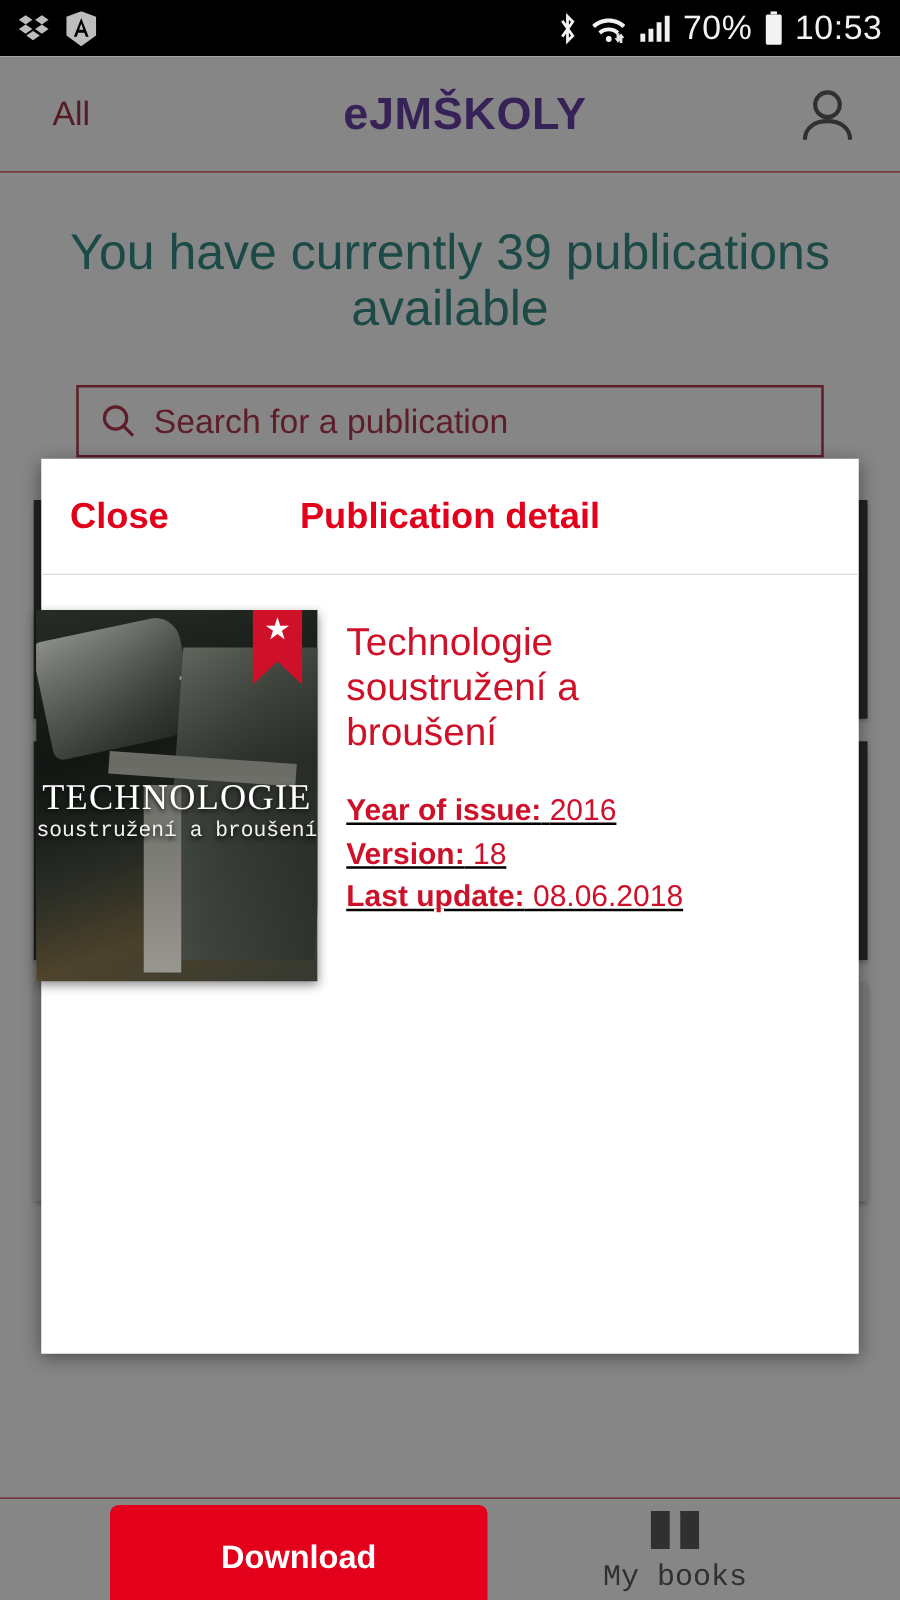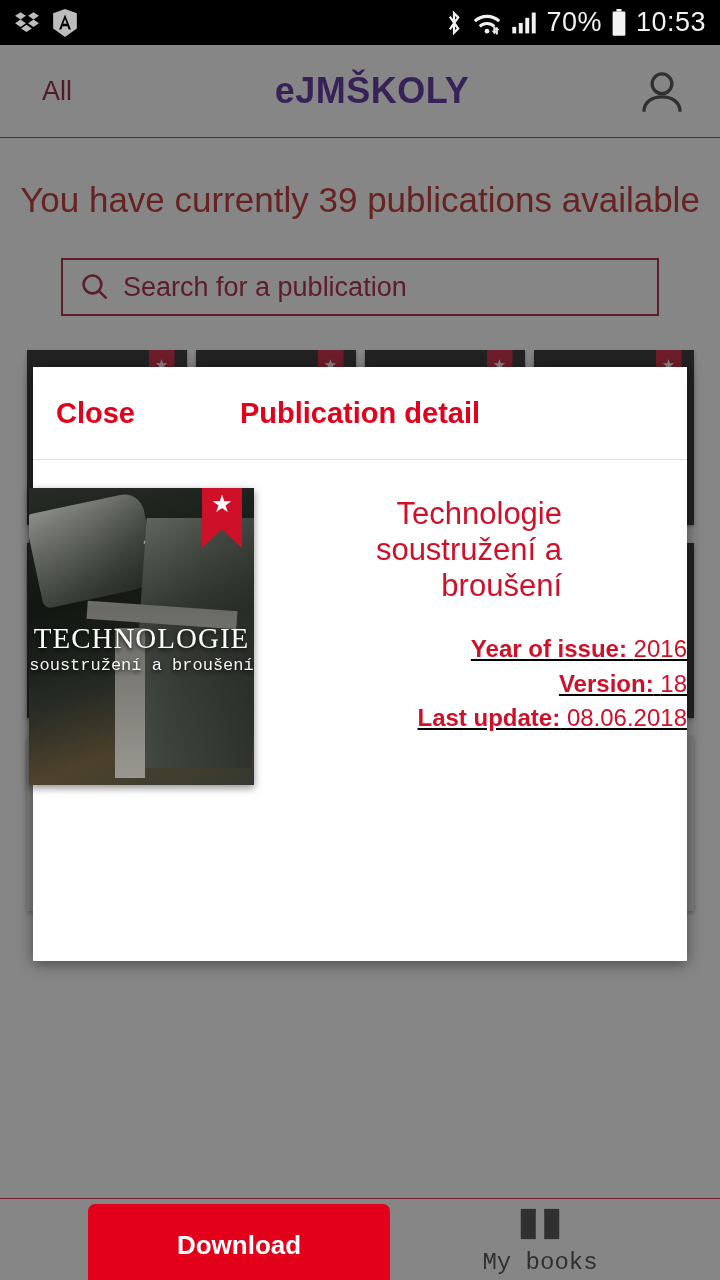--- a/index.html
+++ b/index.html
@@ -51,22 +51,22 @@
     width: 100%; text-align: center;
     color: #4c1d95; font-size: 36px; font-weight: bold;
     letter-spacing: .5px;
     margin-left: 24px;
   }
   #appbar .account { position: absolute; right: 36px; top: 24px; }
 
   #subtitle {
     margin-top: 42px;
     text-align: center;
-    color: #b91c1c;
-    font-size: 35px;
+    color: #0f766e;
+    font-size: 40px;
   }
   #searchbox {
     margin: 38px auto 0;
     width: 598px; height: 58px;
     border: 2px solid #a3112c;
     border-radius: 0;
     display: flex; align-items: center;
     padding: 0 18px;
     background: transparent;
   }
@@ -140,21 +140,21 @@
     position: absolute; top: 45px; left: 0;
     width: 720px; height: 1235px;
     background: rgba(40,40,40,.56);
     pointer-events: none;
   }
 
   
   #modal {
     position: absolute;
     left: 33px; top: 367px;
-    width: 654px; height: 594px;
+    width: 654px; height: 716px;
     background: #ffffff;
     box-shadow: 0 3px 14px rgba(0,0,0,.45);
   }
   #modal-header {
     height: 93px; width: 100%;
     border-bottom: 1px solid #dcdcdc;
     display: flex; align-items: center;
     position: relative;
   }
   #modal-header .close {
@@ -240,21 +240,20 @@
     background: #cf1029;
     clip-path: polygon(0 0, 100% 0, 100% 100%, 50% 72%, 0 100%);
     display: flex; justify-content: center; padding-top: 12px;
     z-index: 3;
   }
   .cov-ribbon .star { color: #fff; font-size: 24px; line-height: 1; }
 
   #meta {
     padding-left: 22px; padding-top: 8px;
     flex: 1;
-    text-align: right;
   }
   #meta .pubtitle {
     color: #cf1029;
     font-size: 31px; line-height: 1.16;
     max-width: 285px;
   }
   #meta .row {
     margin-top: 0;
     font-size: 24px; color: #cf1029;
     line-height: 1.45;

